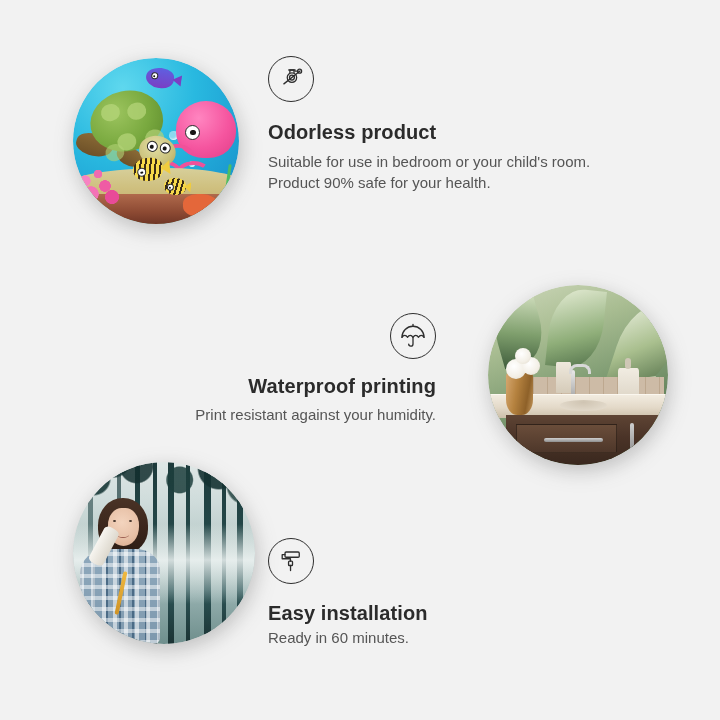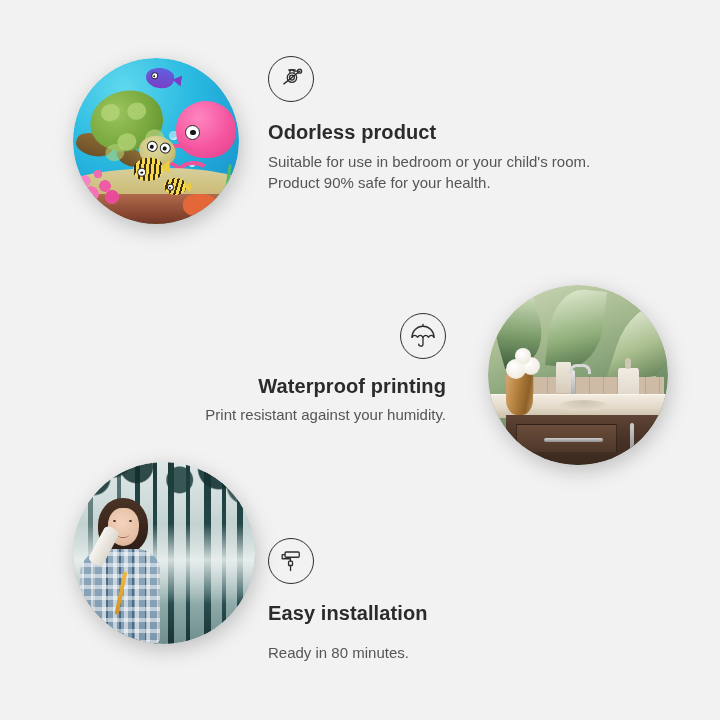--- a/index.html
+++ b/index.html
@@ -305,27 +305,27 @@
     font-size: 15px;
     color: #555555;
     line-height: 1.42;
     margin: 0;
   }
 
   #feature-odorless { left: 268px; top: 56px; width: 340px; text-align: left; }
   #feature-odorless .feature-icon { margin-bottom: 18px; }
   #feature-odorless .feature-title { margin-bottom: 7px; }
 
-  #feature-waterproof { left: 156px; top: 313px; width: 290px; text-align: right; }
+  #feature-waterproof { left: 146px; top: 313px; width: 290px; text-align: right; }
   #feature-waterproof .feature-icon { margin-left: auto; margin-bottom: 15px; }
   #feature-waterproof .feature-title { margin-bottom: 6px; }
 
   #feature-installation { left: 268px; top: 538px; width: 300px; text-align: left; }
   #feature-installation .feature-icon { margin-bottom: 17px; }
-  #feature-installation .feature-title { margin-bottom: 17px; }
+  #feature-installation .feature-title { margin-bottom: 2px; }
 
   svg { display: block; }
 </style>
 </head>
 <body>
 
 <div class="stage">
 
   <div class="medallion" id="medallion-ocean">
     <div class="scene">
@@ -458,16 +458,16 @@
   <div class="feature" id="feature-installation">
     <div class="feature-icon">
       <svg width="30" height="30" viewBox="0 0 32 32" fill="none" stroke="#2e2e2e" stroke-width="1.4" stroke-linecap="round" stroke-linejoin="round">
         <rect x="9.6" y="6.4" width="15.2" height="5.6" rx="1.2"></rect>
         <path d="M9.6 9.2 L6.6 9.2 L6.6 13.6 L15.4 13.6 L15.4 16.2"></path>
         <rect x="13.4" y="16.2" width="4.2" height="4.6" rx="0.9"></rect>
         <path d="M15.5 20.8 L15.5 26.2"></path>
       </svg>
     </div>
     <p class="feature-title">Easy installation</p>
-    <p class="feature-desc">Ready in 80 minutes.</p>
+    <p class="feature-desc">Ready in 60 minutes.</p>
   </div>
 
 </div>
 
 </body></html>

